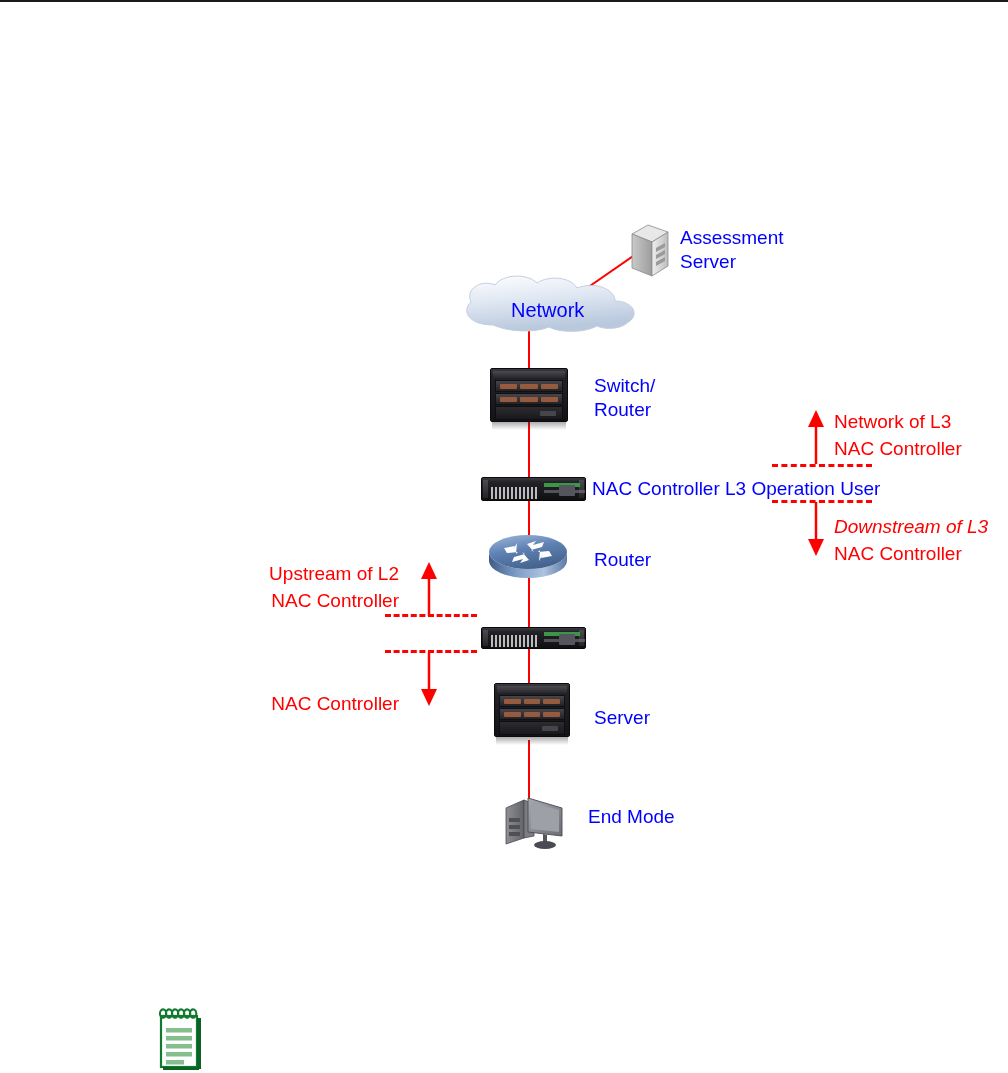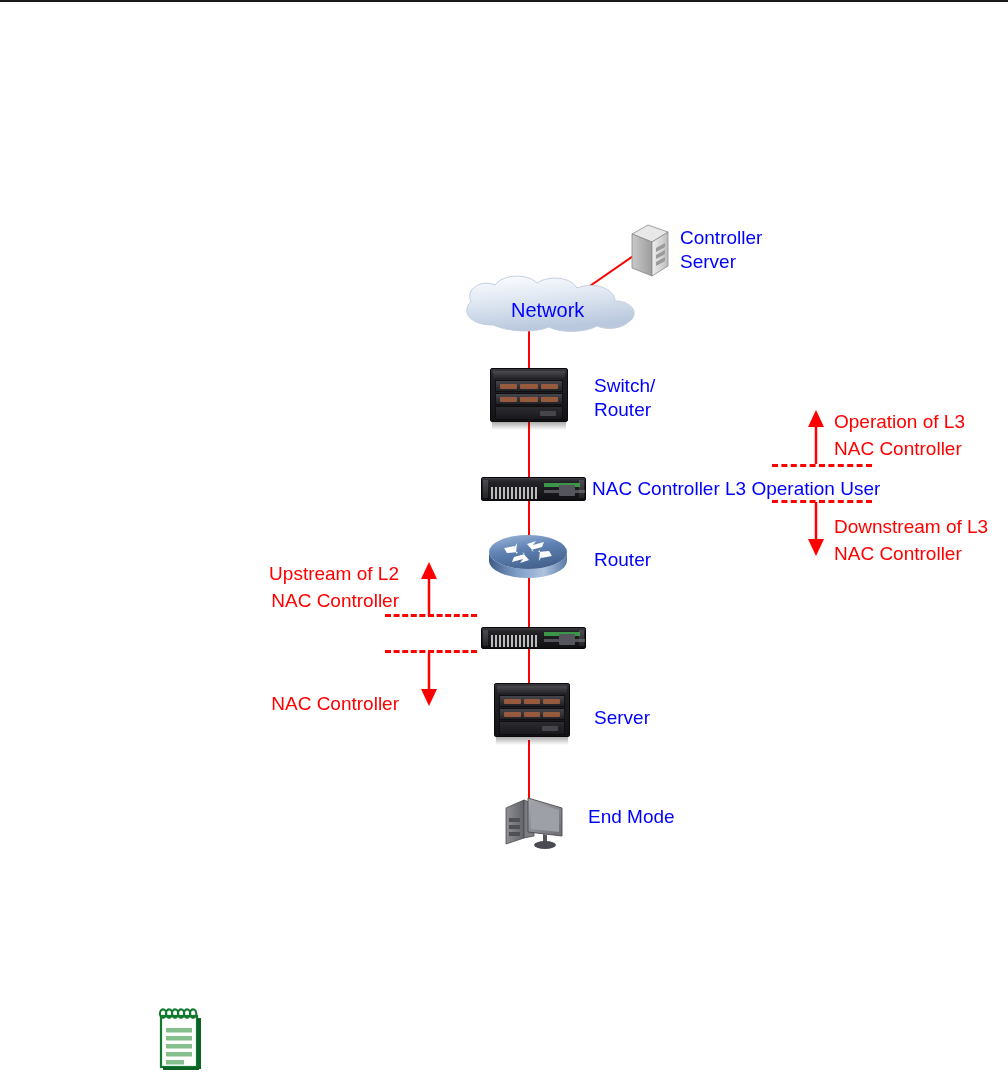--- a/index.html
+++ b/index.html
@@ -227,21 +227,21 @@
       <polygon points="6,12 26,20 26,54 6,46" fill="url(#srvFront)" stroke="#8a8a8a" stroke-width="0.8"></polygon>
 
       <polygon points="26,20 42,10 42,44 26,54" fill="url(#srvSide)" stroke="#8a8a8a" stroke-width="0.8"></polygon>
 
       <polygon points="30,26 39,21 39,25 30,30" fill="#9a9a9a"></polygon>
       <polygon points="30,33 39,28 39,32 30,37" fill="#9a9a9a"></polygon>
       <polygon points="30,40 39,35 39,39 30,44" fill="#9a9a9a"></polygon>
     </svg>
   </div>
 
-  <div class="label blue" style="left:680px; top:226px;">Controller</div>
+  <div class="label blue" style="left:680px; top:226px;">Assessment</div>
   <div class="label blue" style="left:680px; top:250px;">Server</div>
 
   <div class="cloud-wrap" style="left:455px; top:275px; width:195px; height:60px;">
     <svg width="195" height="60" viewBox="0 0 195 60">
       <defs>
         <linearGradient id="cloudG" x1="0" y1="0" x2="0.25" y2="1">
           <stop offset="0" stop-color="#fdfdff"></stop>
           <stop offset="0.42" stop-color="#e3eaf4"></stop>
           <stop offset="1" stop-color="#b9c8dd"></stop>
         </linearGradient>
@@ -382,28 +382,28 @@
   </div>
   <div class="label blue" style="left:588px; top:805px;">End Mode</div>
 
   <div class="dashed-h" style="left:772px; top:464px; width:100px;"></div>
   <div class="dashed-h" style="left:772px; top:500px; width:100px;"></div>
 
   <svg class="arrow" style="left:806px; top:408px; width:20px; height:56px;">
     <line x1="10" y1="56" x2="10" y2="16" stroke="#ff0000" stroke-width="2.5"></line>
     <polygon points="10,2 2,19 18,19" fill="#ff0000"></polygon>
   </svg>
-  <div class="label red" style="left:834px; top:410px;">Operation of L3</div>
+  <div class="label red" style="left:834px; top:410px;">Network of L3</div>
   <div class="label red" style="left:834px; top:437px;">NAC Controller</div>
 
   <svg class="arrow" style="left:806px; top:502px; width:20px; height:56px;">
     <line x1="10" y1="0" x2="10" y2="40" stroke="#ff0000" stroke-width="2.5"></line>
     <polygon points="10,54 2,37 18,37" fill="#ff0000"></polygon>
   </svg>
-  <div class="label red" style="left:834px; top:515px;">Downstream of L3</div>
+  <div class="label red" style="left:834px; top:515px;font-style:italic;">Downstream of L3</div>
   <div class="label red" style="left:834px; top:542px;">NAC Controller</div>
 
   <div class="dashed-h" style="left:385px; top:614px; width:92px;"></div>
   <div class="dashed-h" style="left:385px; top:650px; width:92px;"></div>
 
   <svg class="arrow" style="left:419px; top:560px; width:20px; height:56px;">
     <line x1="10" y1="56" x2="10" y2="16" stroke="#ff0000" stroke-width="2.5"></line>
     <polygon points="10,2 2,19 18,19" fill="#ff0000"></polygon>
   </svg>
   <div class="label red right" style="left:199px; top:562px; width:200px;">Upstream of L2</div>

